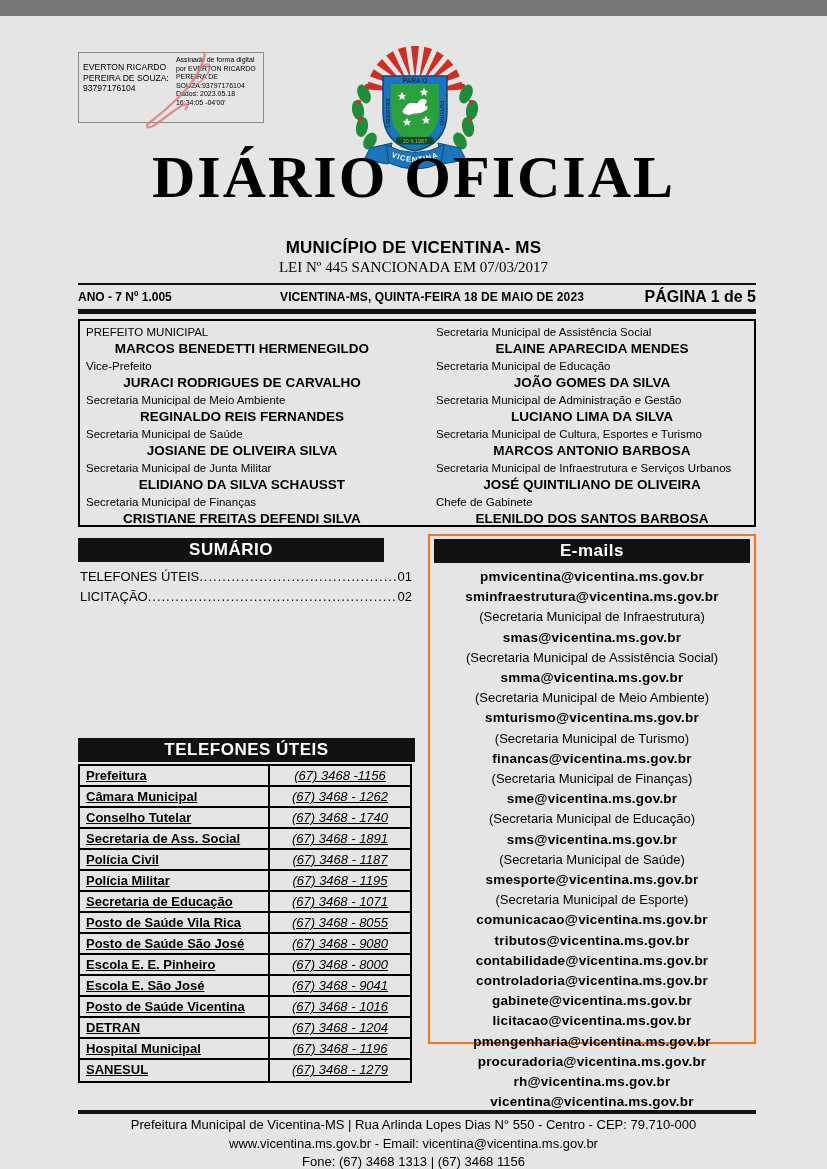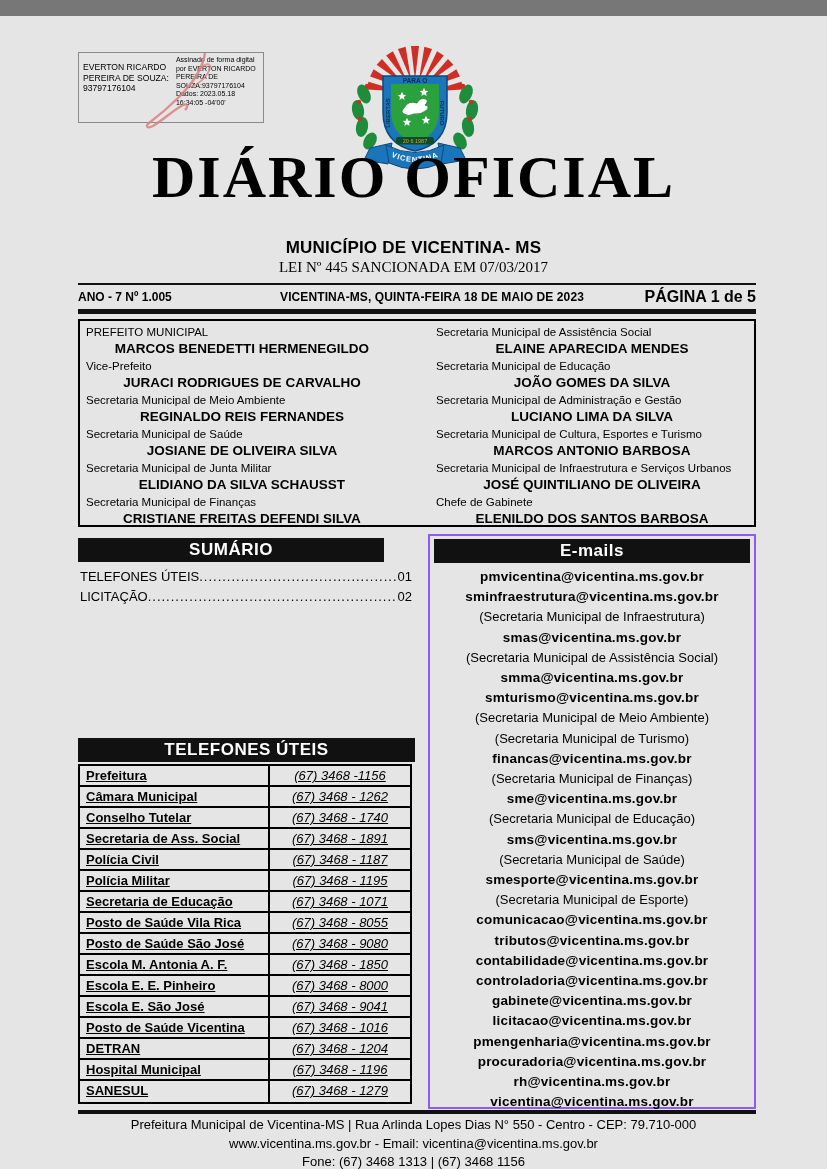--- a/index.html
+++ b/index.html
@@ -40,21 +40,21 @@
   .sumario-bar { position:absolute; left:78px; top:522px; width:306px; height:24px; }
 
   .toc { position:absolute; left:80px; top:551px; width:332px; font-size:13px; }
   .toc-row { display:flex; align-items:baseline; line-height:20px; }
   .toc-label { white-space:nowrap; }
   .toc-dots { flex:1; overflow:hidden; white-space:nowrap; }
   .toc-dots::after { content:"..................................................................................................."; letter-spacing:1px; }
   .toc-page { white-space:nowrap; }
 
   
-  .emails-box { position:absolute; left:428px; top:518px; width:328px; height:575px; border:2px solid #8b5cf6; padding:3px 4px; }
+  .emails-box { position:absolute; left:428px; top:518px; width:328px; height:510px; border:2px solid #f97316; padding:3px 4px; }
   .emails-bar { height:24px; margin-bottom:4px; }
   .email-line { text-align:center; line-height:20.2px; font-size:13px; }
   .email-line.email { font-weight:bold; font-size:13.5px; letter-spacing:.2px; }
   .email-line.note { font-weight:normal; }
 
   
   .phones-bar { position:absolute; left:78px; top:722px; width:337px; height:24px; }
   .phones-table { position:absolute; left:78px; top:748px; width:334px; border:2px solid #000;text-decoration:underline; }
   .ph-row { display:grid; grid-template-columns:190px 1fr; border-bottom:2px solid #000; height:21px; }
   .ph-row:last-child { border-bottom:none; }
@@ -250,23 +250,23 @@
         <div class="email-line email">sminfraestrutura@vicentina.ms.gov.br</div>
 
         <div class="email-line note">(Secretaria Municipal de Infraestrutura)</div>
 
         <div class="email-line email">smas@vicentina.ms.gov.br</div>
 
         <div class="email-line note">(Secretaria Municipal de Assistência Social)</div>
 
         <div class="email-line email">smma@vicentina.ms.gov.br</div>
 
+        <div class="email-line note">(Secretaria Municipal de Meio Ambiente)</div>
+
         <div class="email-line email">smturismo@vicentina.ms.gov.br</div>
-
-        <div class="email-line note">(Secretaria Municipal de Meio Ambiente)</div>
 
         <div class="email-line note">(Secretaria Municipal de Turismo)</div>
 
         <div class="email-line email">financas@vicentina.ms.gov.br</div>
 
         <div class="email-line note">(Secretaria Municipal de Finanças)</div>
 
         <div class="email-line email">sme@vicentina.ms.gov.br</div>
 
         <div class="email-line note">(Secretaria Municipal de Educação)</div>
@@ -342,24 +342,20 @@
       <div class="ph-row">
         <div class="ph-name">Posto de Saúde Vila Rica</div>
         <div class="ph-phone">(67) 3468 - 8055</div>
       </div>
 
       <div class="ph-row">
         <div class="ph-name">Posto de Saúde São José</div>
         <div class="ph-phone">(67) 3468 - 9080</div>
       </div>
 
-      <div class="ph-row">
-        <div class="ph-name">Escola M. Antonia A. F.</div>
-        <div class="ph-phone">(67) 3468 - 1850</div>
-      </div>
 
       <div class="ph-row">
         <div class="ph-name">Escola E. E. Pinheiro</div>
         <div class="ph-phone">(67) 3468 - 8000</div>
       </div>
 
       <div class="ph-row">
         <div class="ph-name">Escola E. São José</div>
         <div class="ph-phone">(67) 3468 - 9041</div>
       </div>

